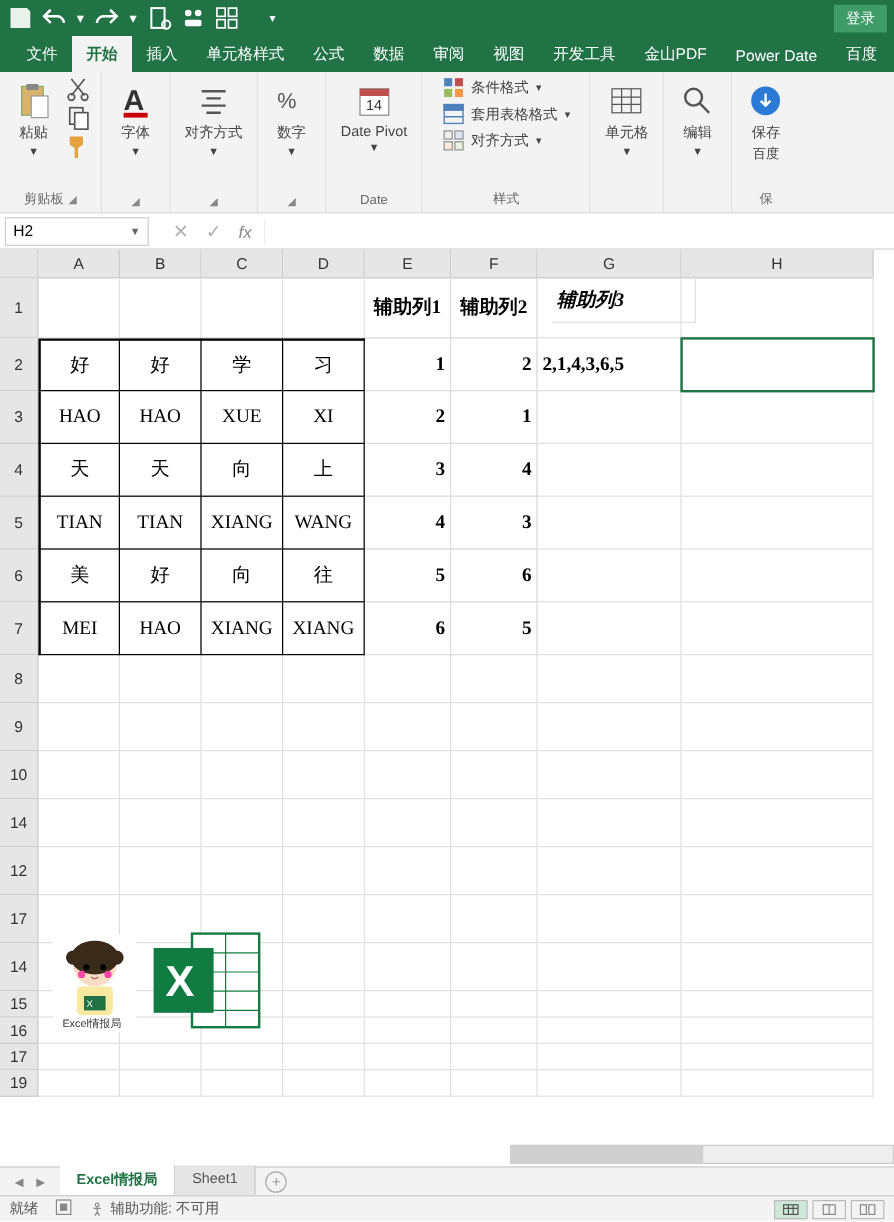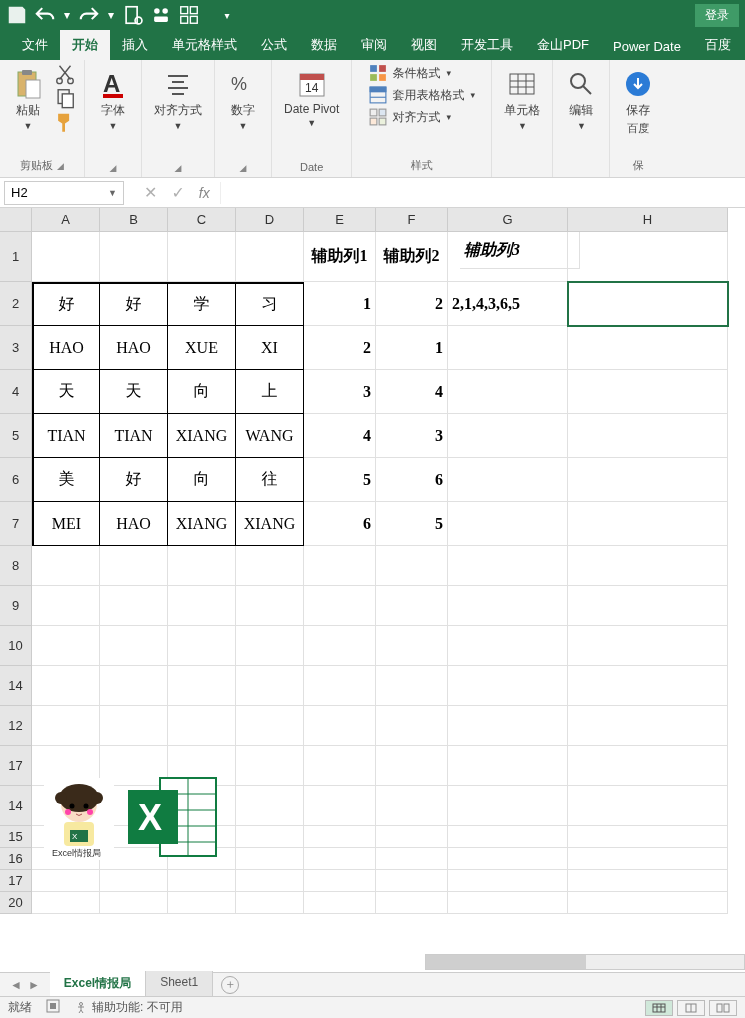--- a/index.html
+++ b/index.html
@@ -353,21 +353,21 @@
       <div class="rowhdr" style="height: 40px;">8</div>
       <div class="rowhdr" style="height: 40px;">9</div>
       <div class="rowhdr" style="height: 40px;">10</div>
       <div class="rowhdr" style="height: 40px;">14</div>
       <div class="rowhdr" style="height: 40px;">12</div>
       <div class="rowhdr" style="height: 40px;">17</div>
       <div class="rowhdr" style="height: 40px;">14</div>
       <div class="rowhdr" style="height: 22px;">15</div>
       <div class="rowhdr" style="height: 22px;">16</div>
       <div class="rowhdr" style="height: 22px;">17</div>
-      <div class="rowhdr" style="height: 22px;">20</div>
+      <div class="rowhdr" style="height: 22px;">19</div>
     </div>
   <div class="cells" id="cells">
       <div class="cell" style="left: 0px; top: 0px; width: 68px; height: 50px;"></div>
       <div class="cell" style="left: 68px; top: 0px; width: 68px; height: 50px;"></div>
       <div class="cell" style="left: 136px; top: 0px; width: 68px; height: 50px;"></div>
       <div class="cell" style="left: 204px; top: 0px; width: 68px; height: 50px;"></div>
       <div class="cell" style="left: 272px; top: 0px; width: 72px; height: 50px;"></div>
       <div class="cell" style="left: 344px; top: 0px; width: 72px; height: 50px;"></div>
       <div class="cell" style="left: 416px; top: 0px; width: 120px; height: 50px;"></div>
       <div class="cell" style="left: 536px; top: 0px; width: 160px; height: 50px;"></div>

